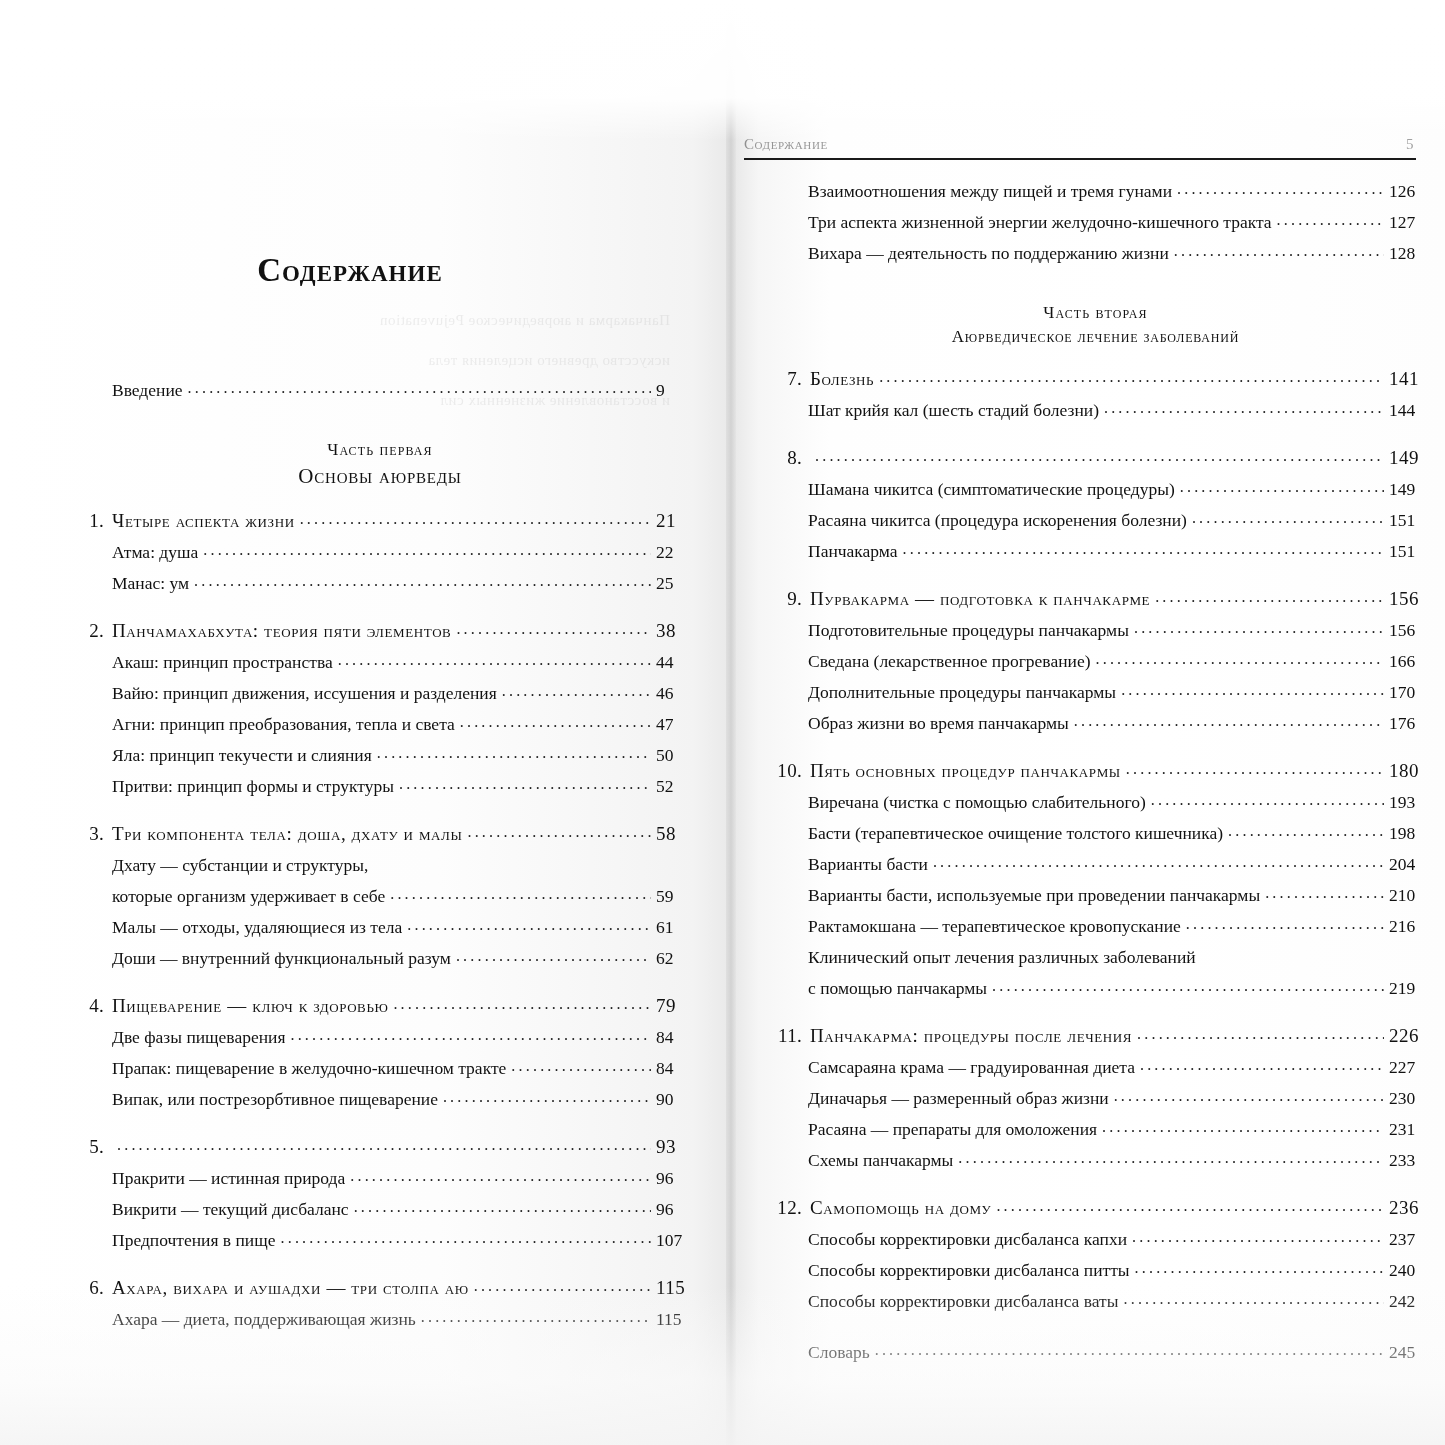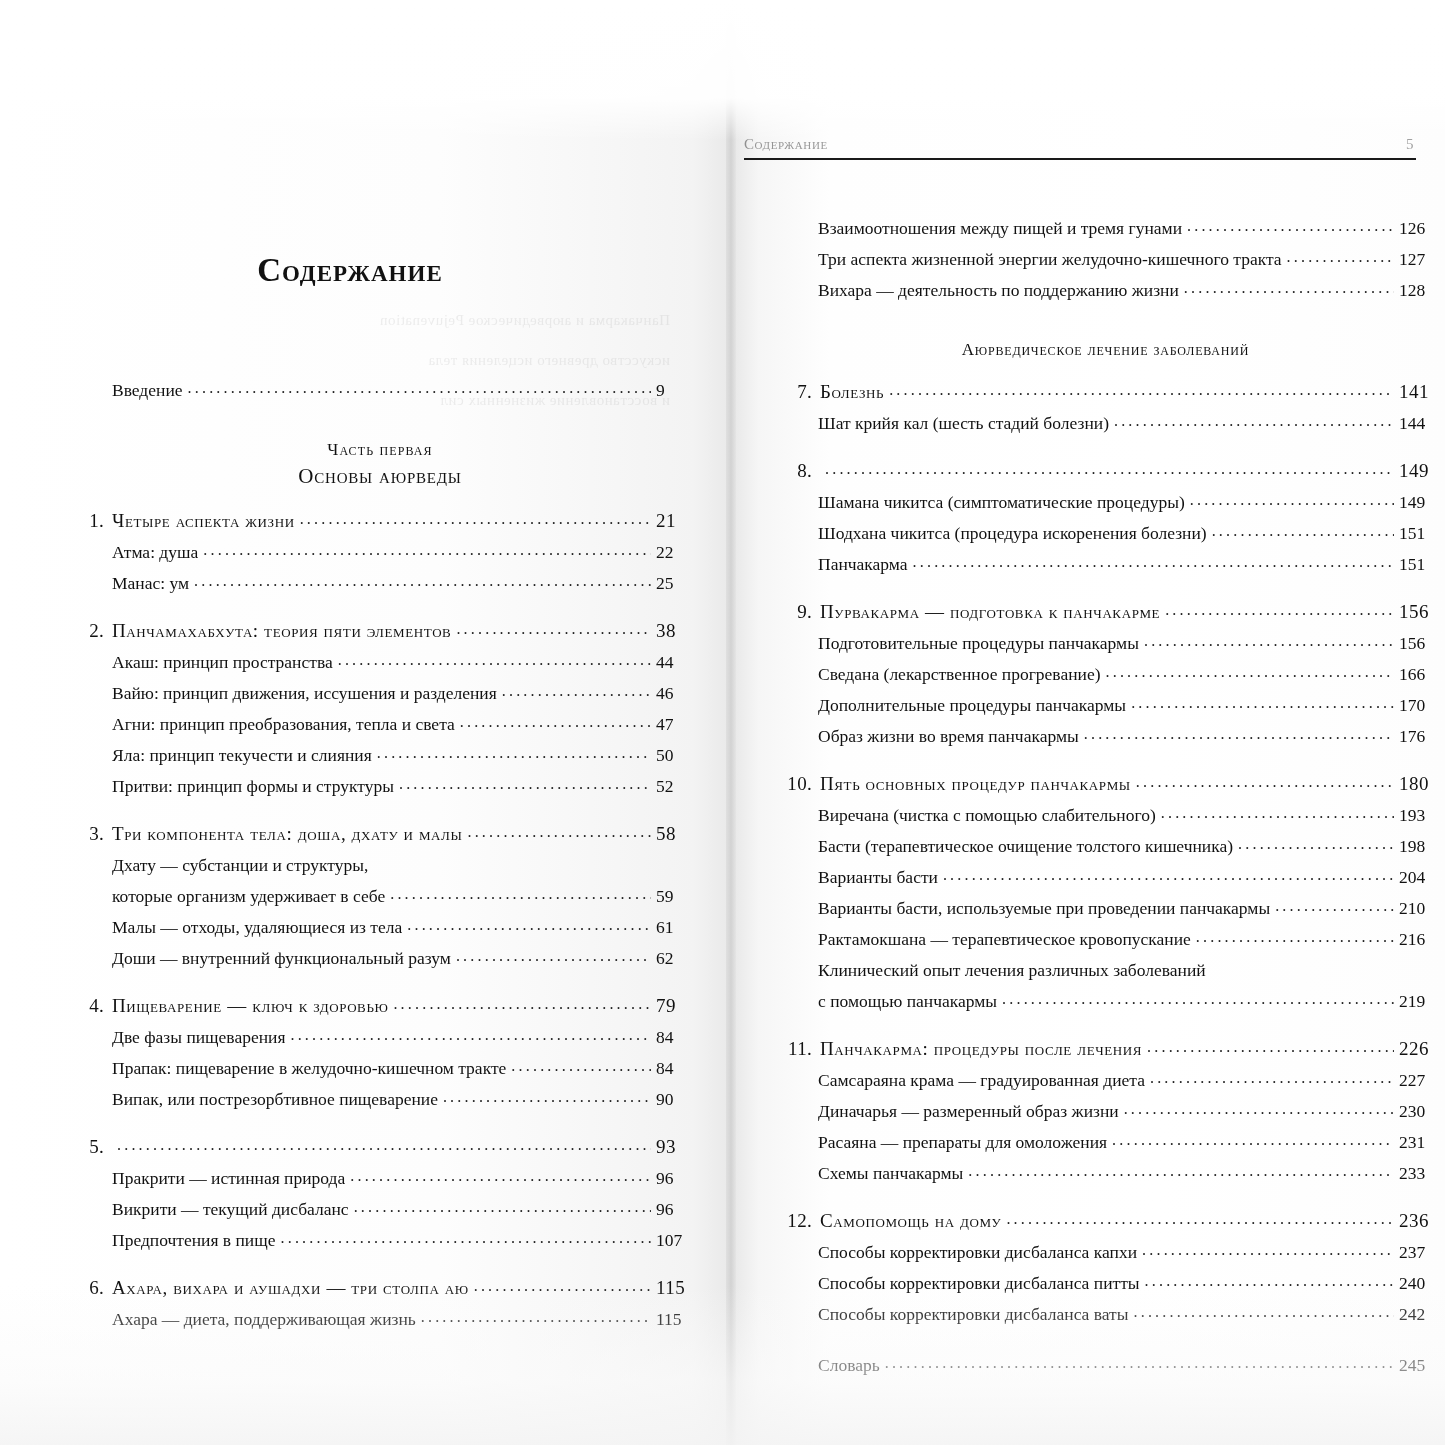--- a/index.html
+++ b/index.html
@@ -117,23 +117,22 @@
   }
   .rule {
     position: absolute;
     left: 14px; top: 158px;
     width: 672px;
     height: 2px;
     background: #1a1a1a;
   }
   .right-body {
     position: absolute;
-    left: 48px; top: 176px;
+    left: 38px; top: 176px;
     width: 655px;
-    margin-top: 37px;
   }
 
   
   .part-head {
     text-align: center;
     margin: 34px 0 16px 0;
   }
   .part-head .kicker {
     font-size: 17px;
     letter-spacing: 1.1px;
@@ -365,20 +364,21 @@
           <span class="txt">Три аспекта жизненной энергии желудочно-кишечного тракта</span>
           <span class="dots">........................................................................................................................</span>
           <span class="pg">127</span>
         </div>
         <div class="entry sub">
           <span class="txt">Вихара — деятельность по поддержанию жизни</span>
           <span class="dots">........................................................................................................................</span>
           <span class="pg">128</span>
         </div>
         <div class="part-head">
+          <div class="kicker">Часть вторая</div>
           <div class="main">Аюрведическое лечение заболеваний</div>
         </div>
         <div class="entry chapter">
           <span class="num">7.</span>
           <span class="txt">Болезнь</span>
           <span class="dots">........................................................................................................................</span>
           <span class="pg">141</span>
         </div>
         <div class="entry sub">
           <span class="txt">Шат крийя кал (шесть стадий болезни)</span>
@@ -389,21 +389,21 @@
           <span class="num">8.</span>
           <span class="dots">........................................................................................................................</span>
           <span class="pg">149</span>
         </div>
         <div class="entry sub">
           <span class="txt">Шамана чикитса (симптоматические процедуры)</span>
           <span class="dots">........................................................................................................................</span>
           <span class="pg">149</span>
         </div>
         <div class="entry sub">
-          <span class="txt">Шодхана чикитса (процедура искоренения болезни)</span>
+          <span class="txt">Расаяна чикитса (процедура искоренения болезни)</span>
           <span class="dots">........................................................................................................................</span>
           <span class="pg">151</span>
         </div>
         <div class="entry sub">
           <span class="txt">Панчакарма</span>
           <span class="dots">........................................................................................................................</span>
           <span class="pg">151</span>
         </div>
         <div class="entry chapter">
           <span class="num">9.</span>

